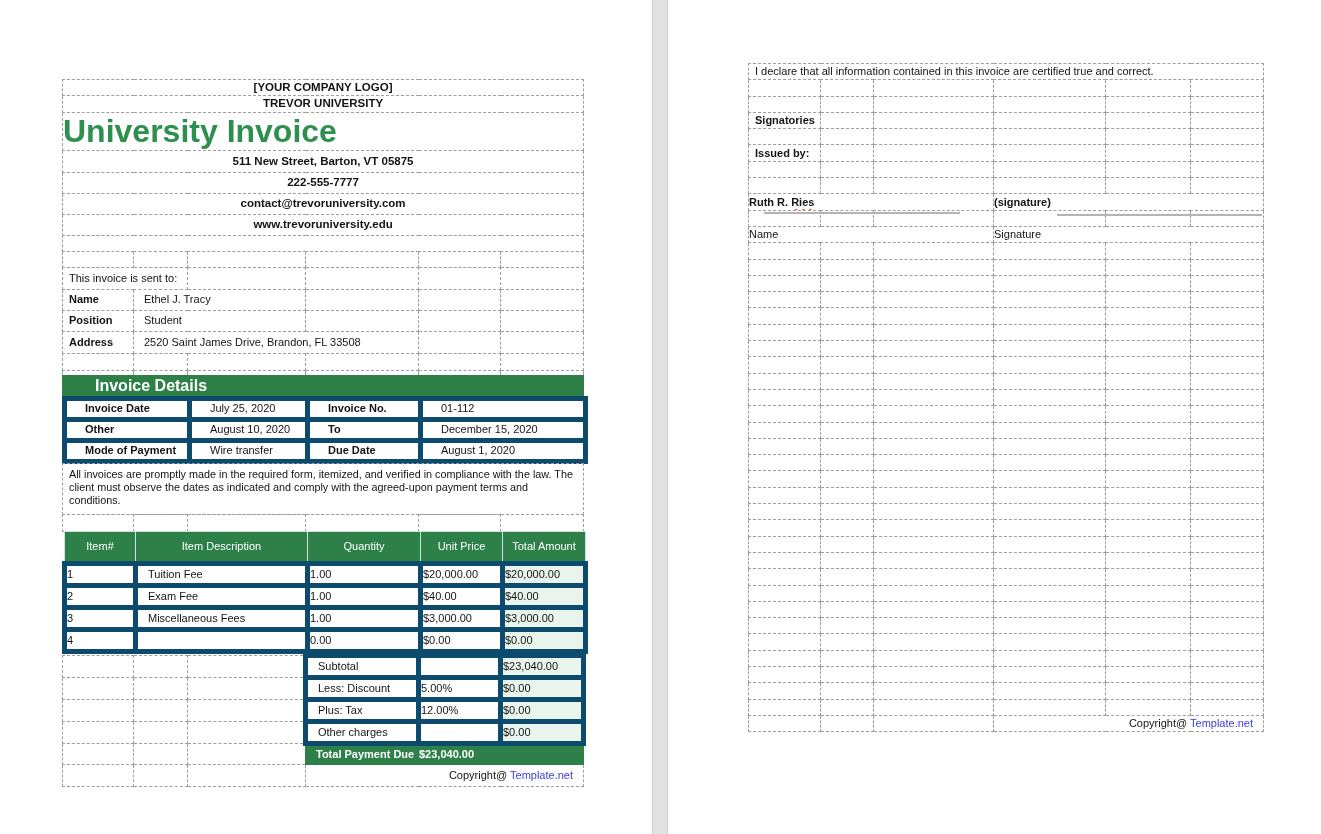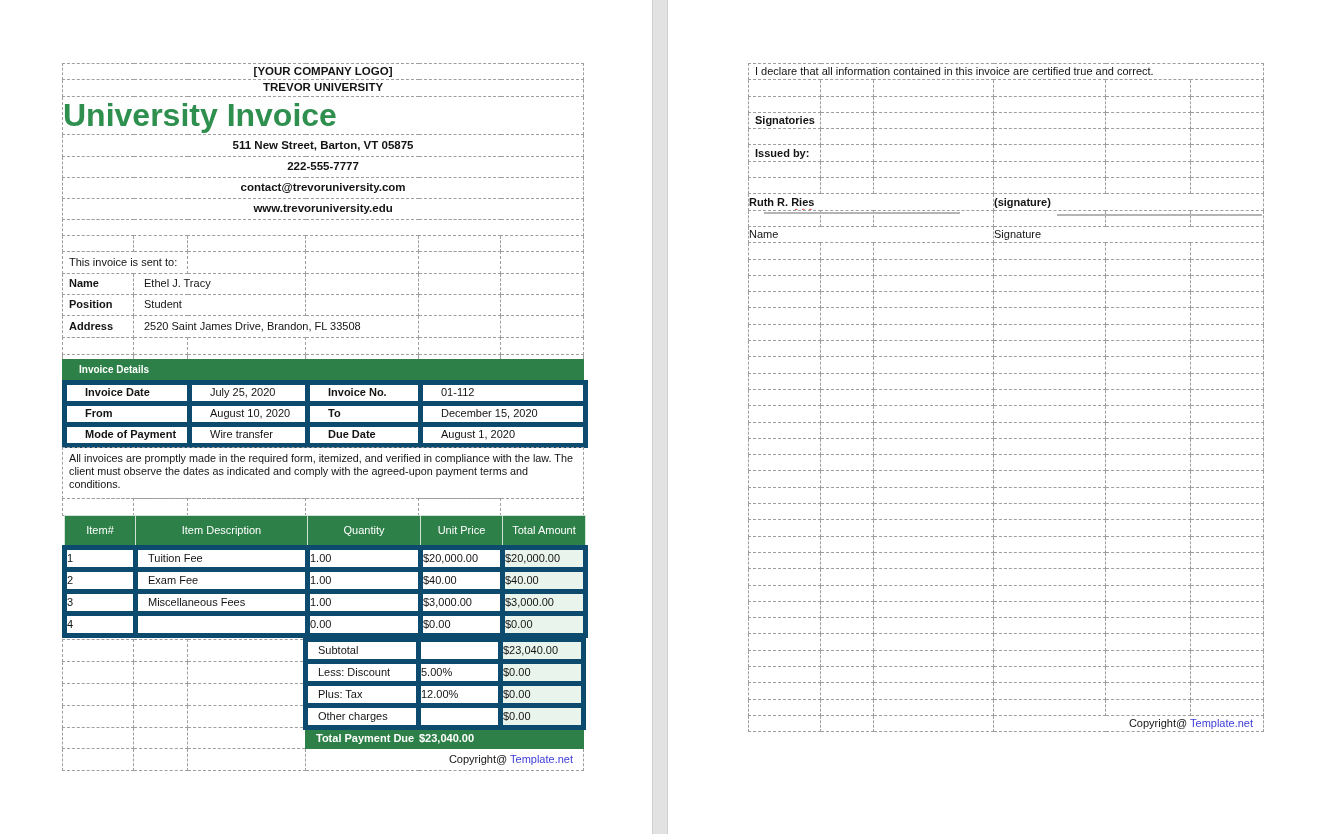--- a/index.html
+++ b/index.html
@@ -14,39 +14,39 @@
     font-family:"Liberation Sans","DejaVu Sans",sans-serif;
     color:#141414;font-size:11px;
   }
   .page{position:absolute;top:0;height:834px;background:#fff;}
   #left-page{left:0;width:652px;}
   #right-page{left:668px;width:653px;}
   .separator{position:absolute;top:0;left:652px;width:16px;height:834px;background:#e2e2e2;border-left:1px solid #cfcfcf;border-right:1px solid #cfcfcf;}
 
   table{border-collapse:collapse;table-layout:fixed;margin-top:-1px;}
   .sheet{position:absolute;}
-  #left-sheet{left:62px;top:64px;width:521px;}
+  #left-sheet{left:62px;top:80px;width:521px;}
   #right-sheet{left:80px;top:64px;width:515px;}
   td{overflow:hidden;vertical-align:middle;line-height:1.15;}
   td.g{border:1px dashed #9f9f9f;}
   td.s{border:5px solid #0c4a6e;}
   .b{font-weight:bold;}
   .c{text-align:left;}
   .r{text-align:right;}
   .pl6{padding-left:6px;}
   .pl10{padding-left:10px;}
   .pl18{padding-left:18px;}
   .pr10{padding-right:10px;}
 
   .ltable{width:521px;}
   .rtable{width:515px;}
 
   .title-cell{font-size:32px;font-weight:bold;color:var(--title-green);text-align:left;}
   .hdr-bold{font-weight:bold;text-align:center;font-size:11.5px;}
-  .green-bar{background:var(--green);color:#fff;font-weight:bold;font-size:10px;padding-left:16px;border:1px solid var(--green);}
+  .green-bar{background:var(--green);color:#fff;font-weight:bold;font-size:16px;padding-left:32px;border:1px solid var(--green);}
   .items-head td{background:var(--green);color:#fff;font-weight:normal;text-align:center;border:1px solid #cfe3d6;line-height:1.2;}
   .lg{background:var(--light-green);}
   .total-due{background:var(--green);color:#fff;font-weight:bold;border:1px solid var(--green);}
   .note-cell{font-size:10.8px;line-height:1.22;padding:4px 6px 2px 6px;vertical-align:top;}
   .link{color:var(--link-blue);cursor:pointer;text-decoration:none;}
   .misspell{text-decoration:underline wavy #d23f31;text-decoration-thickness:1px;text-underline-offset:2px;}
   .sig-line{position:absolute;height:2px;background:#b4b4b4;}
 
   
   .h5{height:5px;}  .h14{height:14px;} .h15{height:15px;} .h16{height:16px;}
@@ -206,21 +206,21 @@
           <col style="width:165px">
         </colgroup>
       <tbody>
           <tr class="h21">
         <td class="s b pl18">Invoice Date</td>
         <td class="s pl18">July 25, 2020</td>
         <td class="s b pl18">Invoice No.</td>
         <td class="s pl18">01-112</td>
       </tr>
       <tr class="h21">
-        <td class="s b pl18">From</td>
+        <td class="s b pl18">Other</td>
         <td class="s pl18">August 10, 2020</td>
         <td class="s b pl18">To</td>
         <td class="s pl18">December 15, 2020</td>
       </tr>
       <tr class="h21">
         <td class="s b pl18">Mode of Payment</td>
         <td class="s pl18">Wire transfer</td>
         <td class="s b pl18">Due Date</td>
         <td class="s pl18">August 1, 2020</td>
       </tr>

